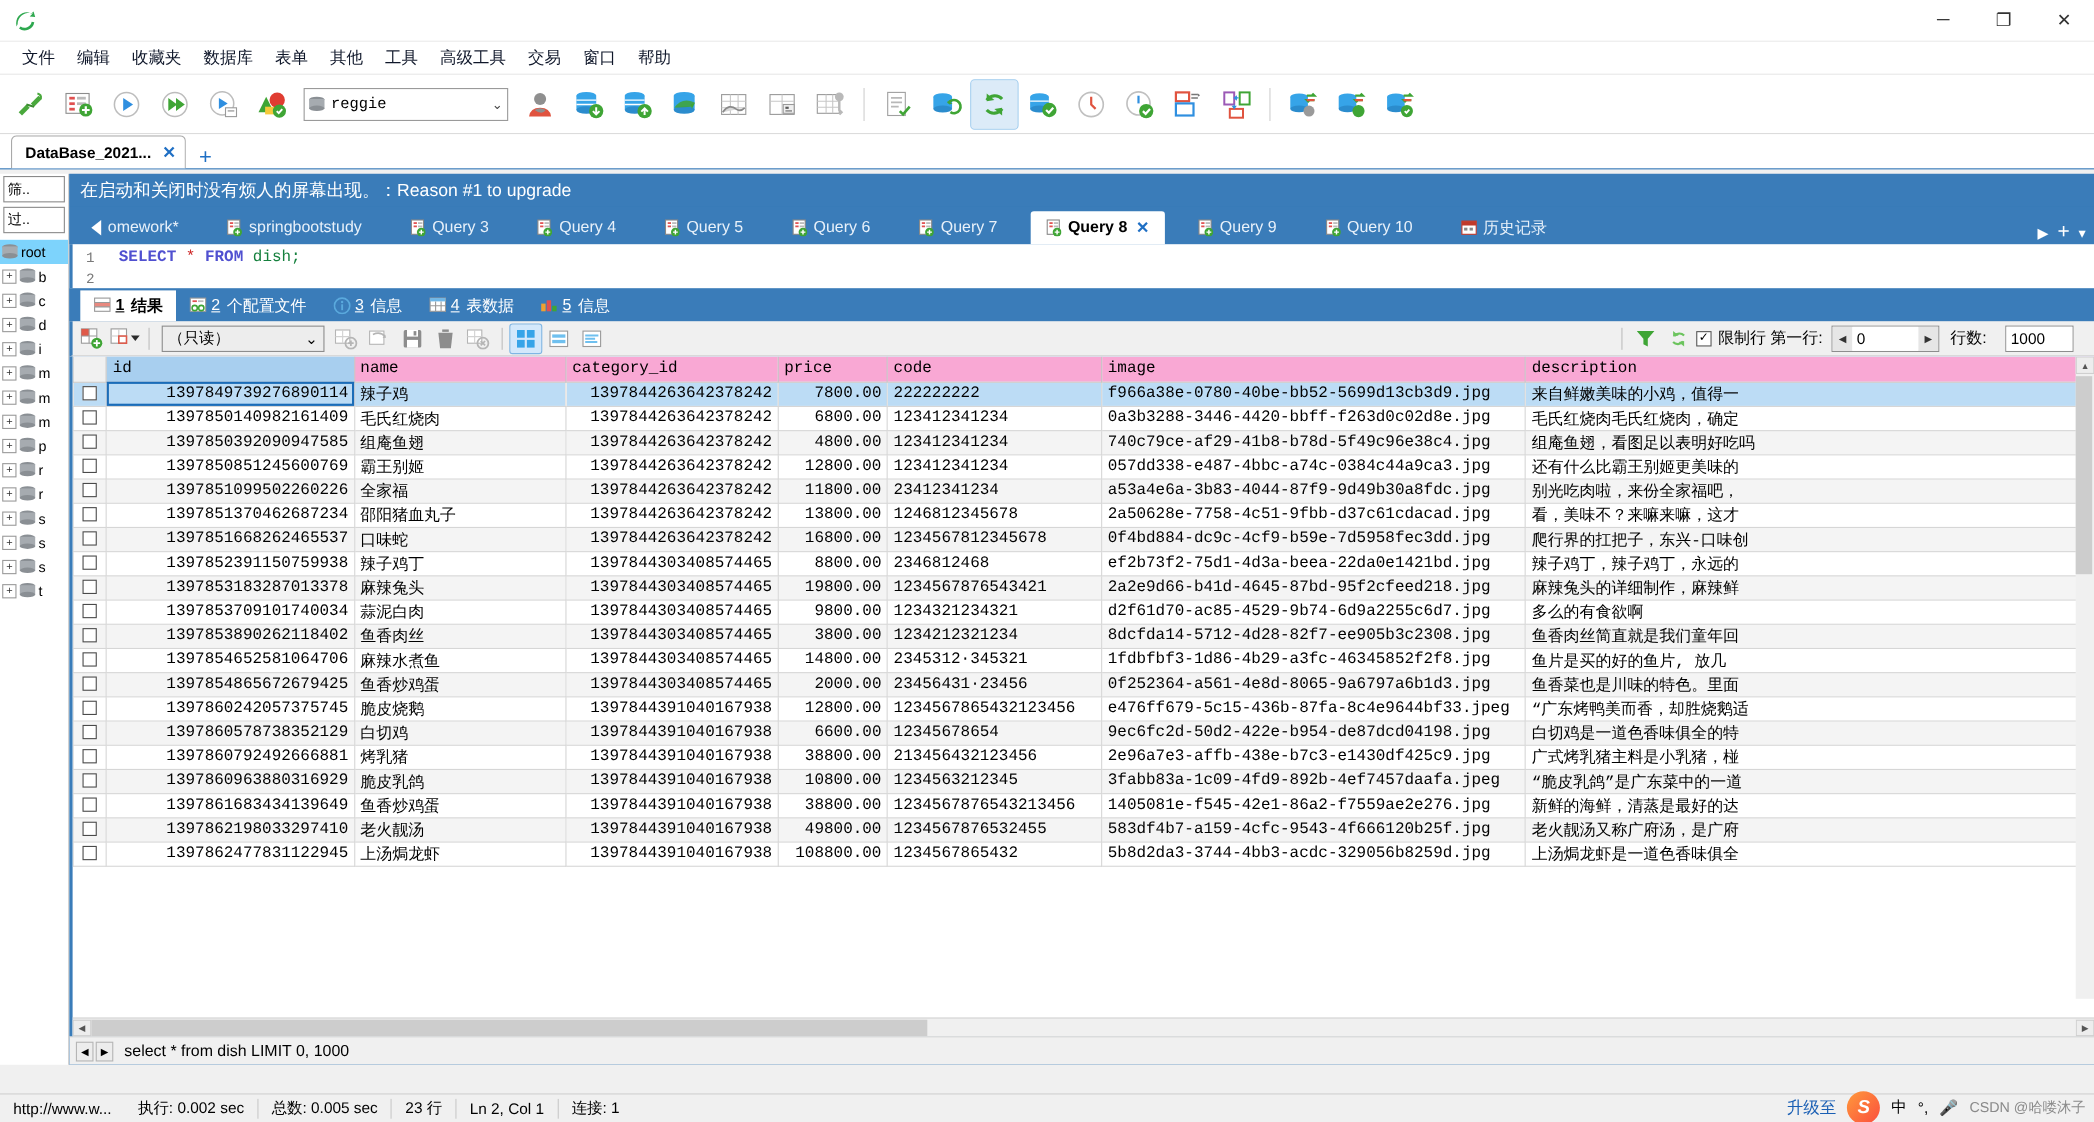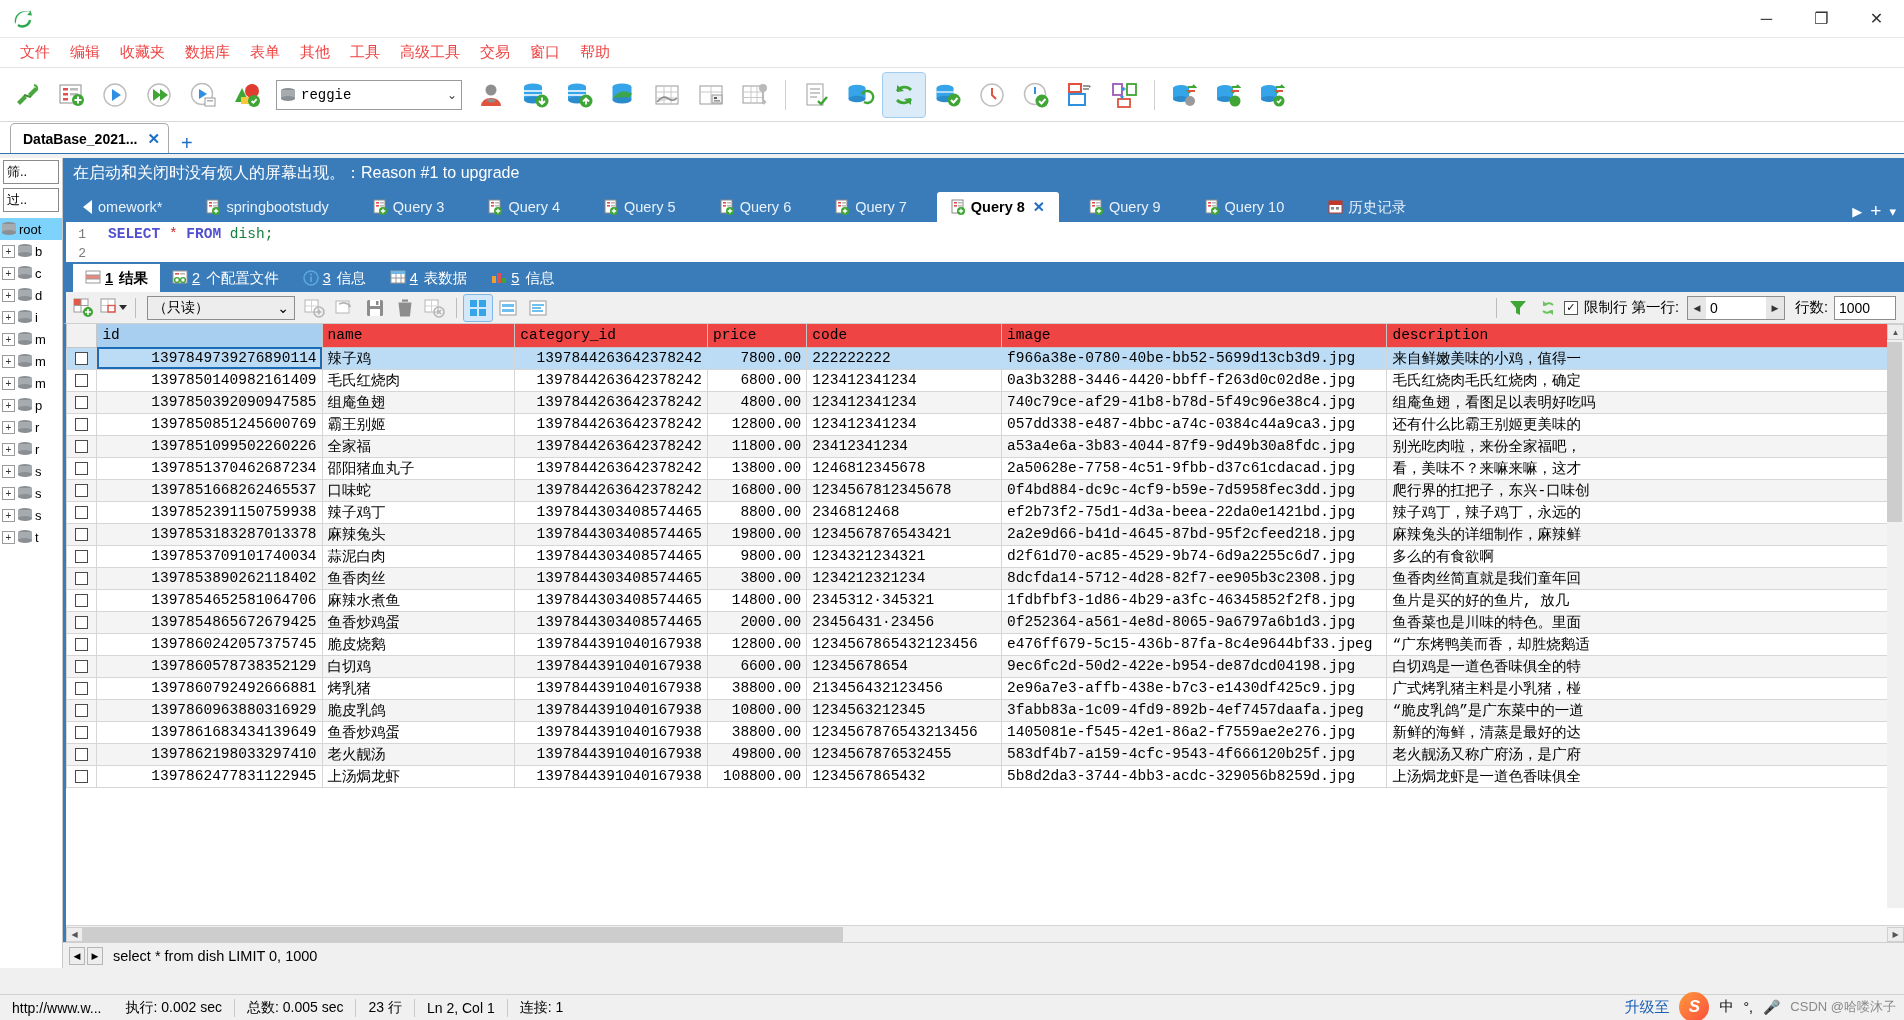--- a/index.html
+++ b/index.html
@@ -30,21 +30,21 @@
     width: 55px; height: 38px; display: flex; align-items: center; justify-content: center;
     font-size: 16px; color: #333; cursor: default;
   }
 
   
   .menubar {
     height: 30px; background: #ffffff; display: flex; align-items: center;
     padding-left: 10px; border-bottom: 1px solid #e4e4e4;
   }
   .menubar .mi {
-    font-size: 15px; color: #ef4444; padding: 3px 10px; cursor: default;
+    font-size: 15px; color: #0f172a; padding: 3px 10px; cursor: default;
     font-family: "Liberation Sans", sans-serif;
   }
 
   
   .toolbar {
     height: 54px; background: #ffffff; display: flex; align-items: center;
     padding: 0 6px; border-bottom: 1px solid #d9d9d9; gap: 2px;
   }
   .tb {
     width: 42px; height: 44px; display: flex; align-items: center; justify-content: center;
@@ -192,21 +192,21 @@
     font-family: "Liberation Sans", sans-serif;
   }
 
   
   .gridwrap {
     flex: 1; background: #fff; overflow: hidden; position: relative;
     border-left: 3px solid #3a7cb9; display: flex; flex-direction: column;
   }
   table.grid { border-collapse: collapse; table-layout: fixed; width: 1930px; }
   table.grid th {
-    background: #ef4444; border: 1px solid #c6c6c6; border-top: none;
+    background: #f9a8d4; border: 1px solid #c6c6c6; border-top: none;
     font-family: "Liberation Mono", monospace; font-weight: normal; font-size: 14.5px;
     text-align: left; padding: 3px 5px; height: 23px; color: #000;
   }
   table.grid th.sel-col { background: #a8cfef; }
   table.grid th.cb { width: 30px; background: #f1f1f1; }
   table.grid td {
     border: 1px solid #d6d6d6; border-top: none; height: 22px; padding: 1px 5px;
     font-family: "Liberation Mono", monospace; font-size: 14.5px; color: #000;
     white-space: nowrap; overflow: hidden;
   }
@@ -1009,21 +1009,21 @@
       </div>
       <span class="chk">✓</span>
       <span class="limit-label">限制行</span>
       <span class="limit-label">第一行:</span>
       <div class="spin" style="margin:0 6px;">
         <span class="arrow">◀</span>
         <input readonly="" value="0" style="">
         <span class="arrow">▶</span>
       </div>
       <span class="limit-label">行数:</span>
-      <div class="spin" style="margin:0 4px;">
+      <div class="spin" style="margin:0 15px;">
         <input readonly="" value="1000" style="">
       </div>
     </div>
 
     <div class="gridwrap">
       <div style="flex:1; overflow:hidden; position:relative;">
         <table class="grid">
           <colgroup>
             <col style="width:30px">
               <col style="width:222px">

